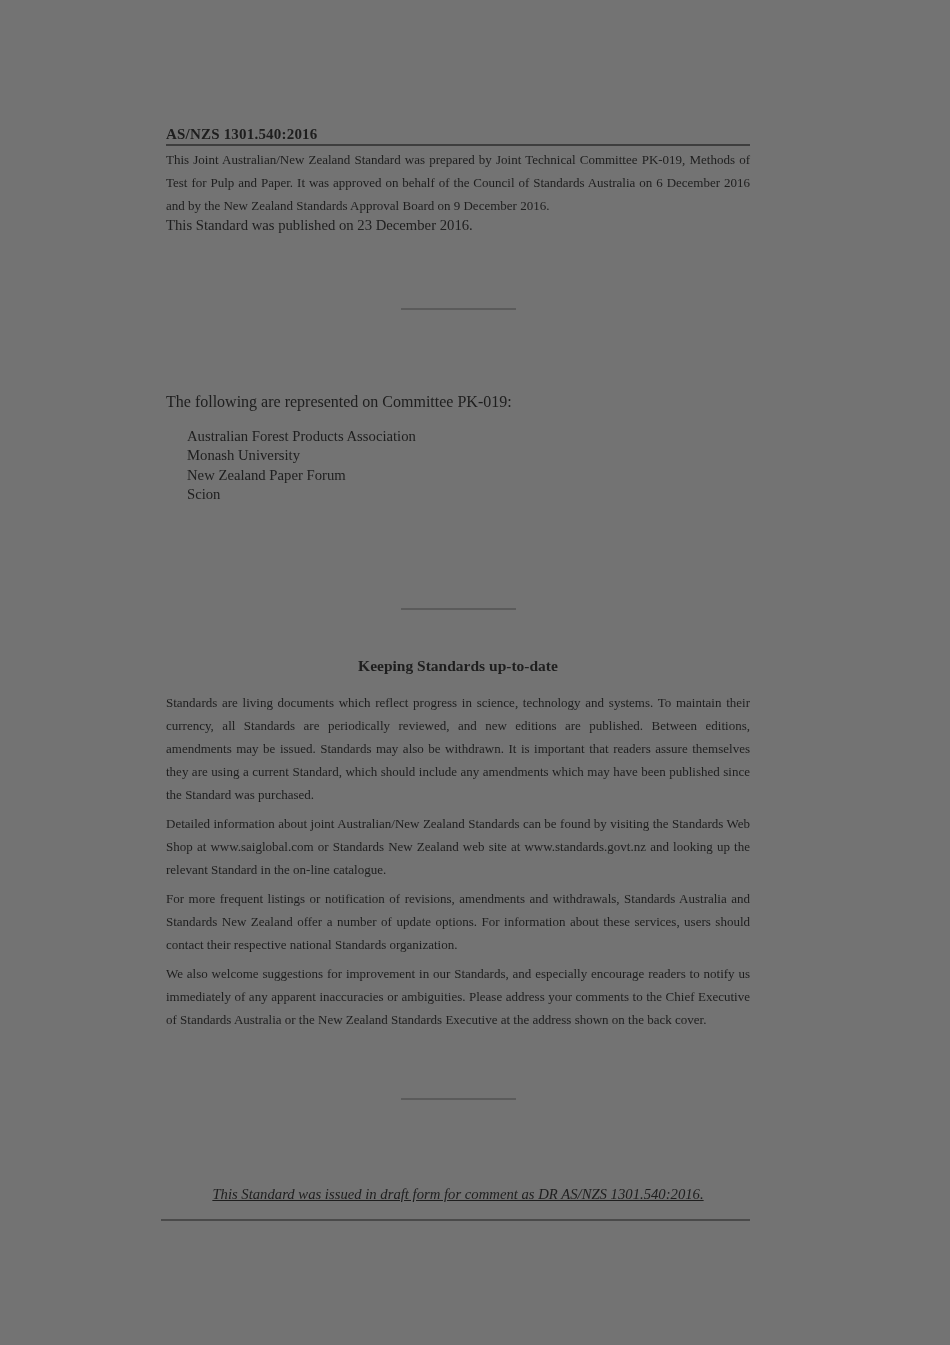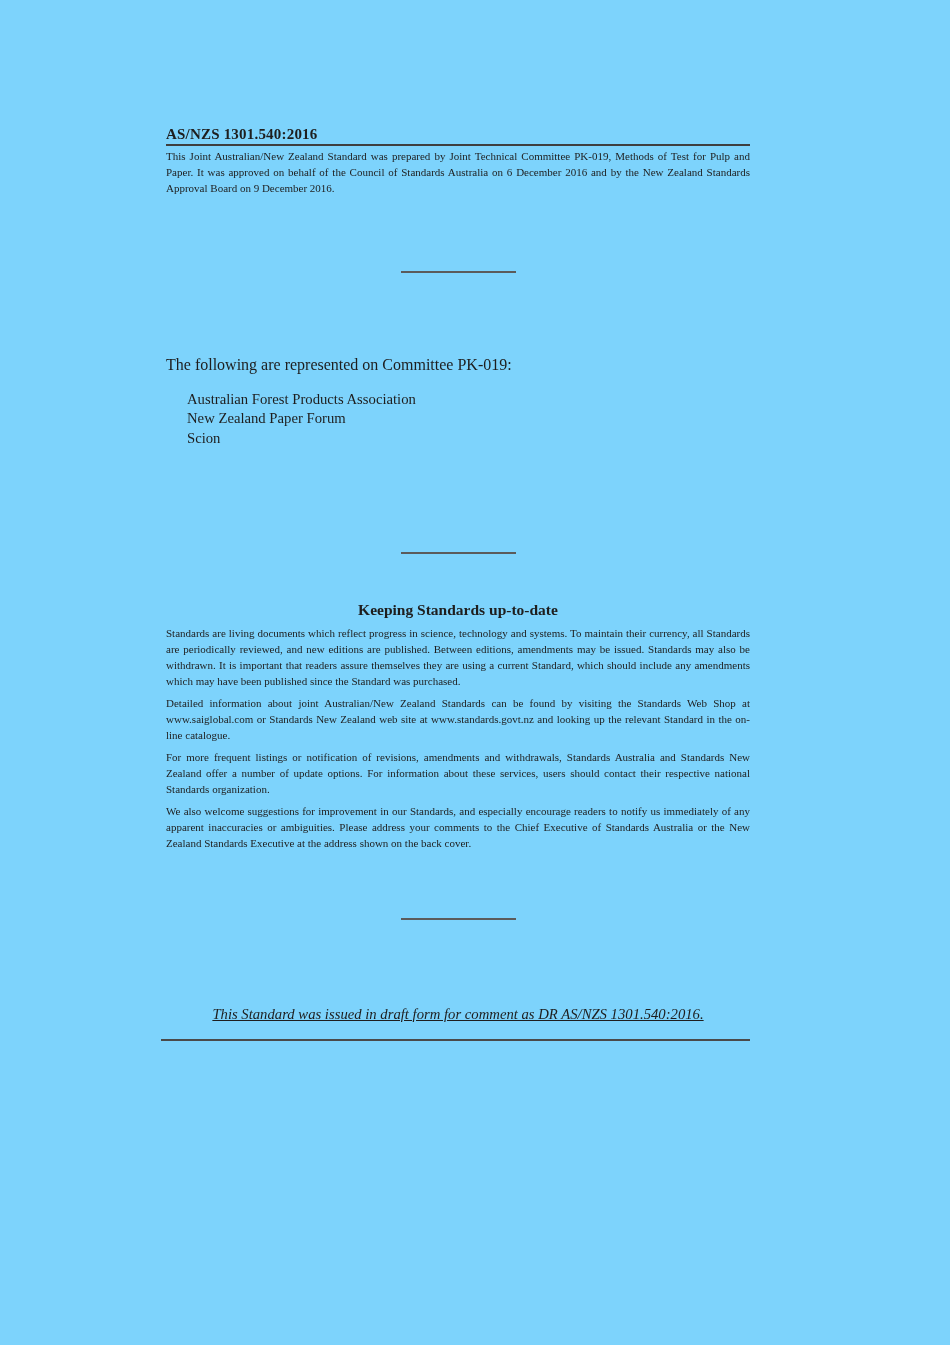--- a/index.html
+++ b/index.html
@@ -1,41 +1,41 @@
 <!DOCTYPE html>
 <html><head>
 <meta charset="utf-8">
 <style>
   * { margin: 0; padding: 0; box-sizing: border-box; }
   html, body { background: #ffffff; }
   .page {
     position: relative;
     width: 950px;
     height: 1345px;
-    background: #7dd3fc;
+    background: #737373;
     font-family: "Liberation Serif", "DejaVu Serif", serif;
     color: #1e1e1e;
     overflow: hidden;
   }
   .content {
     width: 584px;
     margin-left: 166px;
     padding-top: 126px;
   }
   h1.doc-number {
     font-size: 15px;
     line-height: 16px;
     font-weight: bold;
     letter-spacing: 0.2px;
     padding-bottom: 2px;
     border-bottom: 2px solid #3e3e3e;
   }
   p.body {
-    font-size: 11px;
-    line-height: 16px;
+    font-size: 13px;
+    line-height: 23px;
     text-align: justify;
   }
   p.prep-note { margin-top: 2px; }
   p.published-note {
     font-size: 14.7px;
     line-height: 16px;
     text-align: left;
   }
   hr.short-divider {
     border: none;
@@ -59,21 +59,21 @@
     font-size: 14.7px;
     line-height: 19.3px;
   }
   h2.section-heading {
     margin-top: 47px;
     font-size: 15.5px;
     line-height: 18px;
     font-weight: bold;
     text-align: center;
   }
-  p.ks-para-0 { margin-top: 6px; }
+  p.ks-para-0 { margin-top: 16px; }
   p.ks-para-1, p.ks-para-2, p.ks-para-3 { margin-top: 6px; }
   p.draft-note {
     margin-top: 86px;
     font-size: 14.7px;
     line-height: 17px;
     font-style: italic;
     text-align: center;
     text-decoration: underline;
   }
   hr.footer-rule {
@@ -87,27 +87,29 @@
 </head>
 <body>
 
 <div class="page">
   <div class="content">
 
     <h1 class="doc-number">AS/NZS 1301.540:2016</h1>
 
     <p class="body prep-note">This Joint Australian/New Zealand Standard was prepared by Joint Technical Committee PK-019, Methods of Test for Pulp and Paper. It was approved on behalf of the Council of Standards Australia on 6 December 2016 and by the New Zealand Standards Approval Board on 9 December 2016.</p>
 
+    <p class="published-note">This Standard was published on 23 December 2016.</p>
 
     <hr class="short-divider divider-1">
 
     <p class="committee-intro">The following are represented on Committee PK-019:</p>
 
     <ul class="committee-list">
       <li>Australian Forest Products Association</li>
+      <li>Monash University</li>
       <li>New Zealand Paper Forum</li>
       <li>Scion</li>
     </ul>
 
     <hr class="short-divider divider-2">
 
     <h2 class="section-heading">Keeping Standards up-to-date</h2>
 
     <p class="body ks-para-0">Standards are living documents which reflect progress in science, technology and systems. To maintain their currency, all Standards are periodically reviewed, and new editions are published. Between editions, amendments may be issued. Standards may also be withdrawn. It is important that readers assure themselves they are using a current Standard, which should include any amendments which may have been published since the Standard was purchased.</p>
 

